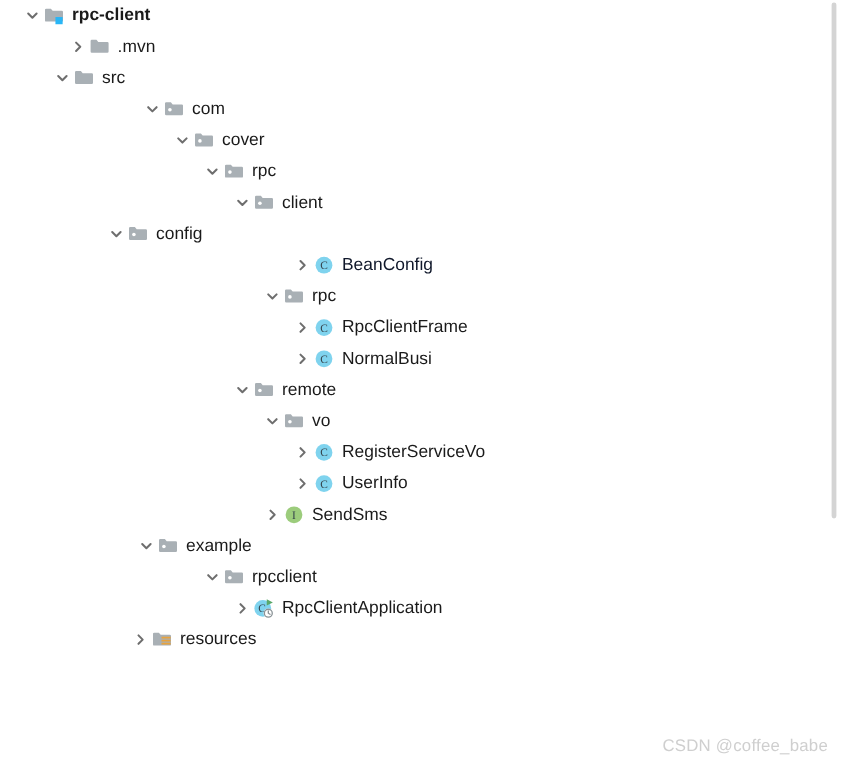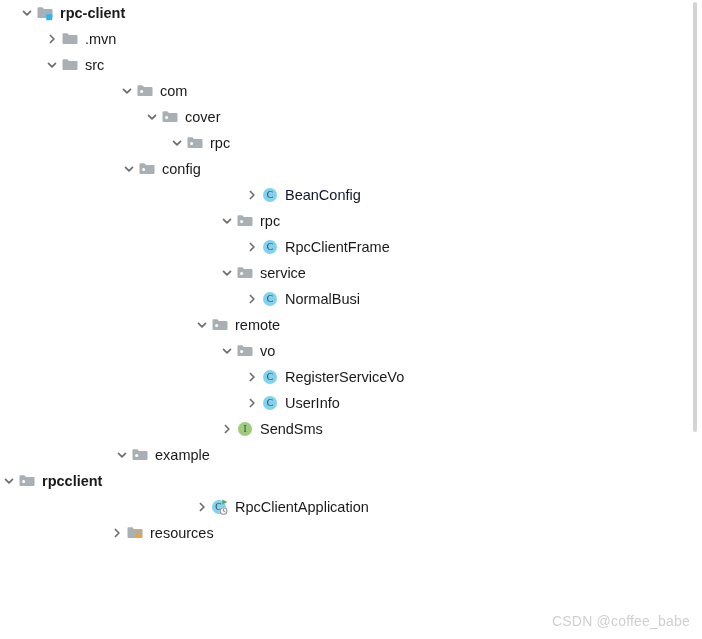--- a/index.html
+++ b/index.html
@@ -103,21 +103,21 @@
         </svg>
       </span>
       <span class="ic">
         <svg width="16" height="16" viewBox="0 0 16 16">
           <path d="M0.5 3.2 Q0.5 2.2 1.5 2.2 L5.4 2.2 L6.9 4.0 L14.5 4.0 Q15.5 4.0 15.5 5.0 L15.5 12.0 Q15.5 13.0 14.5 13.0 L1.5 13.0 Q0.5 13.0 0.5 12.0 Z" fill="#a9b0b5"></path>
           <rect x="9.2" y="9.2" width="6" height="6" fill="#29b6f6"></rect>
         </svg>
       </span>
       <span class="label bold">rpc-client</span>
     </div>
-    <div class="row" style="padding-left: 43px; align-items: center;">
+    <div class="row" style="padding-left: 56px; align-items: center;">
       <span class="twisty">
         <svg width="10" height="10" viewBox="0 0 10 10">
           <path d="M3.4 1.5 L6.9 5 L3.4 8.5" fill="none" stroke="#6e6e6e" stroke-width="1.7" stroke-linecap="round" stroke-linejoin="round"></path>
         </svg>
       </span>
       <span class="ic">
         <svg width="16" height="16" viewBox="0 0 16 16">
           <path d="M0.5 3.2 Q0.5 2.2 1.5 2.2 L5.4 2.2 L6.9 4.0 L14.5 4.0 Q15.5 4.0 15.5 5.0 L15.5 12.0 Q15.5 13.0 14.5 13.0 L1.5 13.0 Q0.5 13.0 0.5 12.0 Z" fill="#a9b0b5"></path>
         </svg>
       </span>
@@ -171,21 +171,35 @@
         </svg>
       </span>
       <span class="ic">
         <svg width="16" height="16" viewBox="0 0 16 16">
           <path d="M0.5 3.2 Q0.5 2.2 1.5 2.2 L5.4 2.2 L6.9 4.0 L14.5 4.0 Q15.5 4.0 15.5 5.0 L15.5 12.0 Q15.5 13.0 14.5 13.0 L1.5 13.0 Q0.5 13.0 0.5 12.0 Z" fill="#a9b0b5"></path>
           <circle cx="4.6" cy="8.4" r="1.5" fill="#ffffff"></circle>
         </svg>
       </span>
       <span class="label">rpc</span>
     </div>
-    <div class="row" style="padding-left: 120px;">
+    <div class="row" style="padding-left: 193px;">
+      <span class="twisty">
+        <svg width="10" height="10" viewBox="0 0 10 10">
+          <path d="M1.5 3.3 L5 6.8 L8.5 3.3" fill="none" stroke="#6e6e6e" stroke-width="1.7" stroke-linecap="round" stroke-linejoin="round"></path>
+        </svg>
+      </span>
+      <span class="ic">
+        <svg width="16" height="16" viewBox="0 0 16 16">
+          <path d="M0.5 3.2 Q0.5 2.2 1.5 2.2 L5.4 2.2 L6.9 4.0 L14.5 4.0 Q15.5 4.0 15.5 5.0 L15.5 12.0 Q15.5 13.0 14.5 13.0 L1.5 13.0 Q0.5 13.0 0.5 12.0 Z" fill="#a9b0b5"></path>
+          <circle cx="4.6" cy="8.4" r="1.5" fill="#ffffff"></circle>
+        </svg>
+      </span>
+      <span class="label">client</span>
+    </div>
+    <div class="row" style="padding-left: 88px;">
       <span class="twisty">
         <svg width="10" height="10" viewBox="0 0 10 10">
           <path d="M1.5 3.3 L5 6.8 L8.5 3.3" fill="none" stroke="#6e6e6e" stroke-width="1.7" stroke-linecap="round" stroke-linejoin="round"></path>
         </svg>
       </span>
       <span class="ic">
         <svg width="16" height="16" viewBox="0 0 16 16">
           <path d="M0.5 3.2 Q0.5 2.2 1.5 2.2 L5.4 2.2 L6.9 4.0 L14.5 4.0 Q15.5 4.0 15.5 5.0 L15.5 12.0 Q15.5 13.0 14.5 13.0 L1.5 13.0 Q0.5 13.0 0.5 12.0 Z" fill="#a9b0b5"></path>
           <circle cx="4.6" cy="8.4" r="1.5" fill="#ffffff"></circle>
         </svg>
@@ -227,34 +241,20 @@
         </svg>
       </span>
       <span class="ic">
         <svg width="16" height="16" viewBox="0 0 16 16">
           <circle cx="8" cy="8" r="7" fill="#7fd3ee"></circle>
           <text x="8" y="11.4" font-family="Liberation Serif, serif" font-size="9.5" text-anchor="middle" fill="#35424a">C</text>
         </svg>
       </span>
       <span class="label">RpcClientFrame</span>
     </div>
-    <div class="row" style="padding-left: 218px;">
-      <span class="twisty">
-        <svg width="10" height="10" viewBox="0 0 10 10">
-          <path d="M1.5 3.3 L5 6.8 L8.5 3.3" fill="none" stroke="#6e6e6e" stroke-width="1.7" stroke-linecap="round" stroke-linejoin="round"></path>
-        </svg>
-      </span>
-      <span class="ic">
-        <svg width="16" height="16" viewBox="0 0 16 16">
-          <path d="M0.5 3.2 Q0.5 2.2 1.5 2.2 L5.4 2.2 L6.9 4.0 L14.5 4.0 Q15.5 4.0 15.5 5.0 L15.5 12.0 Q15.5 13.0 14.5 13.0 L1.5 13.0 Q0.5 13.0 0.5 12.0 Z" fill="#a9b0b5"></path>
-          <circle cx="4.6" cy="8.4" r="1.5" fill="#ffffff"></circle>
-        </svg>
-      </span>
-      <span class="label">service</span>
-    </div>
     <div class="row" style="padding-left: 243px;">
       <span class="twisty">
         <svg width="10" height="10" viewBox="0 0 10 10">
           <path d="M3.4 1.5 L6.9 5 L3.4 8.5" fill="none" stroke="#6e6e6e" stroke-width="1.7" stroke-linecap="round" stroke-linejoin="round"></path>
         </svg>
       </span>
       <span class="ic">
         <svg width="16" height="16" viewBox="0 0 16 16">
           <circle cx="8" cy="8" r="7" fill="#7fd3ee"></circle>
           <text x="8" y="11.4" font-family="Liberation Serif, serif" font-size="9.5" text-anchor="middle" fill="#35424a">C</text>
@@ -339,21 +339,21 @@
         </svg>
       </span>
       <span class="ic">
         <svg width="16" height="16" viewBox="0 0 16 16">
           <path d="M0.5 3.2 Q0.5 2.2 1.5 2.2 L5.4 2.2 L6.9 4.0 L14.5 4.0 Q15.5 4.0 15.5 5.0 L15.5 12.0 Q15.5 13.0 14.5 13.0 L1.5 13.0 Q0.5 13.0 0.5 12.0 Z" fill="#a9b0b5"></path>
           <circle cx="4.6" cy="8.4" r="1.5" fill="#ffffff"></circle>
         </svg>
       </span>
       <span class="label">example</span>
     </div>
-    <div class="row" style=" font-weight: bold;">
+    <div class="row" style="padding-left: 168px;">
       <span class="twisty">
         <svg width="10" height="10" viewBox="0 0 10 10">
           <path d="M1.5 3.3 L5 6.8 L8.5 3.3" fill="none" stroke="#6e6e6e" stroke-width="1.7" stroke-linecap="round" stroke-linejoin="round"></path>
         </svg>
       </span>
       <span class="ic">
         <svg width="16" height="16" viewBox="0 0 16 16">
           <path d="M0.5 3.2 Q0.5 2.2 1.5 2.2 L5.4 2.2 L6.9 4.0 L14.5 4.0 Q15.5 4.0 15.5 5.0 L15.5 12.0 Q15.5 13.0 14.5 13.0 L1.5 13.0 Q0.5 13.0 0.5 12.0 Z" fill="#a9b0b5"></path>
           <circle cx="4.6" cy="8.4" r="1.5" fill="#ffffff"></circle>
         </svg>

